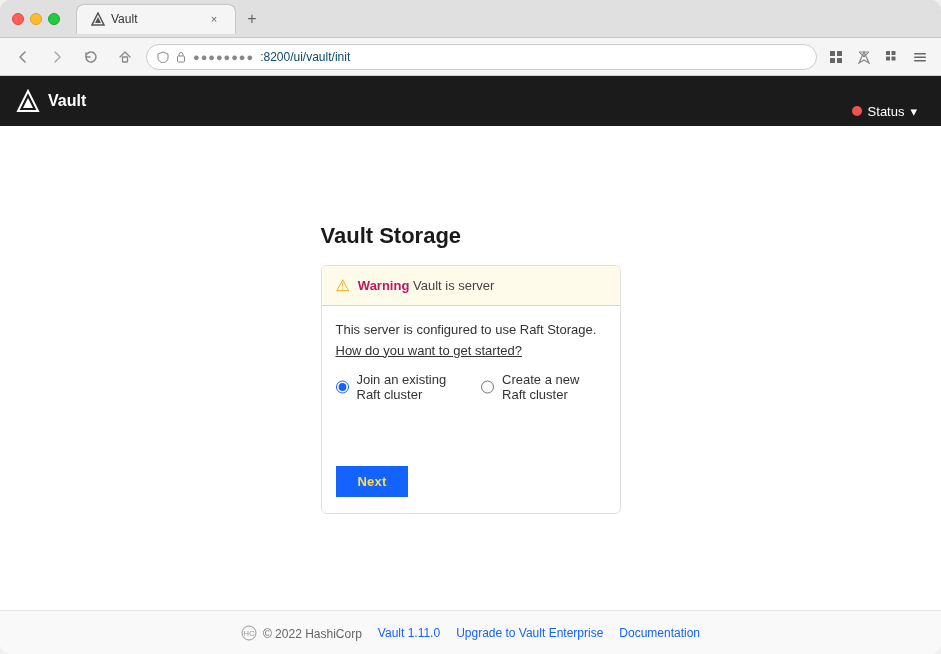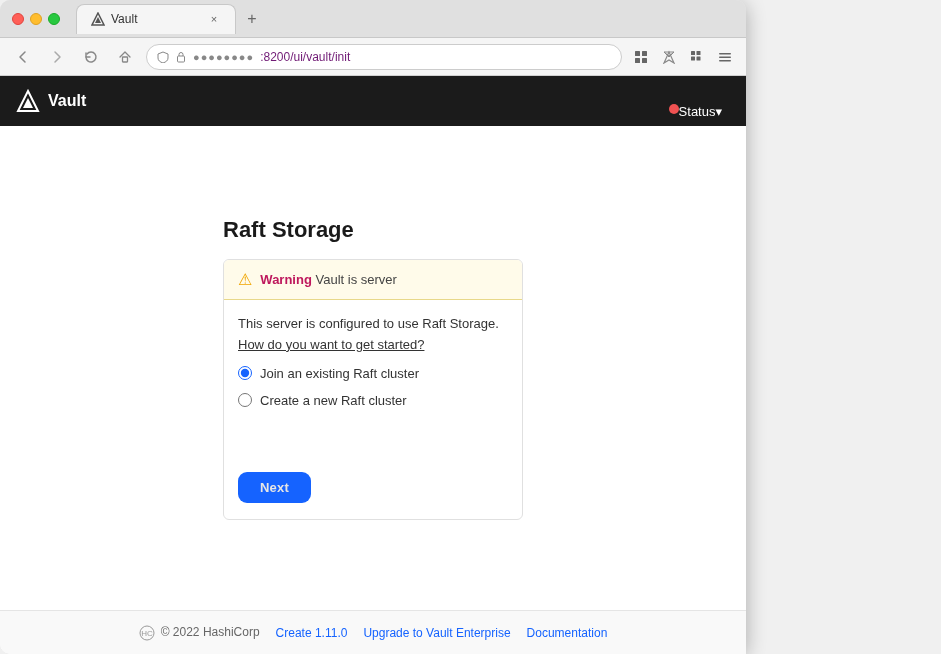--- a/index.html
+++ b/index.html
@@ -8,21 +8,21 @@
       font-family: -apple-system, BlinkMacSystemFont, 'Segoe UI', sans-serif;
       background: #f0f0f0;
       width: 941px;
       height: 654px;
       overflow: hidden;
       border-radius: 10px;
     }
 
     
     .browser-window {
-      width: 746px;
+      width: 941px;
       height: 654px;
       background: #ececec;
       border-radius: 10px;
       display: flex;
       flex-direction: column;
       box-shadow: 0 4px 20px rgba(0,0,0,0.3);
     }
 
     .browser-titlebar {
       background: #e0e0e0;
@@ -139,21 +139,21 @@
       border: 1px solid #ccc;
       border-radius: 13px;
       display: flex;
       align-items: center;
       padding: 0 10px;
       gap: 6px;
     }
 
     .address-text {
       font-size: 12px;
-      color: #701a75;
+      color: #0c4a6e;
     }
 
     .toolbar-right {
       display: flex;
       align-items: center;
       gap: 6px;
     }
 
     .toolbar-icon {
       width: 22px;
@@ -200,21 +200,22 @@
 
     .header-right {
       margin-left: auto;
       display: flex;
       align-items: center;
       gap: 6px;
     }
 
     .status-btn {
       display: flex;
-      gap: 0;
+      align-items: center;
+      gap: 6px;
       color: #fff;
       font-size: 13px;
       cursor: pointer;
       padding: 4px 8px;
       border-radius: 4px;
       background: transparent;
       border: none;
       margin-top: 20px;
     }
 
@@ -291,21 +292,20 @@
     .card-question {
       font-size: 13px;
       color: #333;
       margin-bottom: 14px;
       font-weight: 500;
       text-decoration: underline;
     }
 
     .radio-group {
       display: flex;
-      flex-direction: column;
       gap: 12px;
       margin-bottom: 20px;
     }
 
     .radio-label {
       display: flex;
       align-items: center;
       gap: 8px;
       font-size: 13px;
       color: #333;
@@ -313,23 +313,23 @@
     }
 
     .radio-label input[type="radio"] {
       accent-color: #1563ff;
       width: 14px;
       height: 14px;
     }
 
     .next-btn {
       background: #1563ff;
-      color: #e5e5e5;
+      color: #fde047;
       border: none;
-      border-radius: 9px;
+      border-radius: 0;
       padding: 8px 22px;
       font-size: 13px;
       font-weight: 600;
       cursor: pointer;
       letter-spacing: 0.2px;
       margin-top: 44px;
     }
 
     
     .app-footer {
@@ -339,21 +339,21 @@
       display: flex;
       align-items: center;
       justify-content: center;
       gap: 16px;
       font-size: 12px;
       color: #666;
     }
 
     .footer-logo {
       display: flex;
-      align-items: flex-start;
+      align-items: flex-end;
       gap: 6px;
     }
 
     .footer-link {
       color: #1563ff;
       text-decoration: none;
       font-size: 12px;
     }
 
     .content-block {
@@ -470,21 +470,21 @@
         <button class="status-btn">
           <div class="status-dot"></div>
           <span>Status</span>
           <span>▾</span>
         </button>
       </div>
     </div>
 
     <div class="main-content">
       <div class="content-block">
-        <h1 class="page-title" style="margin-left:0; margin-bottom:16px;">Raft Storage</h1>
+        <h1 class="page-title" style="margin-left:0; margin-bottom:16px;">Vault Storage</h1>
         <div class="card">
 
           <div class="warning-banner">
             <span class="warning-icon">⚠</span>
             <span class="warning-text">
               <strong>Warning</strong>
               <span> </span><span>Vault is server</span>
             </span>
           </div>
 
@@ -510,18 +510,18 @@
     </div>
 
     <div class="app-footer">
       <div class="footer-logo">
         <svg width="16" height="16" viewBox="0 0 16 16">
           <circle cx="8" cy="8" r="7" fill="none" stroke="#999" stroke-width="1"></circle>
           <text x="8" y="11" text-anchor="middle" font-size="8" fill="#999">HC</text>
         </svg>
         <span>© 2022 HashiCorp</span>
       </div>
-      <a class="footer-link" href="#">Create 1.11.0</a>
+      <a class="footer-link" href="#">Vault 1.11.0</a>
       <a class="footer-link" href="#">Upgrade to Vault Enterprise</a>
       <a class="footer-link" href="#">Documentation</a>
     </div>
   </div>
 </div>
 
 </body></html>

